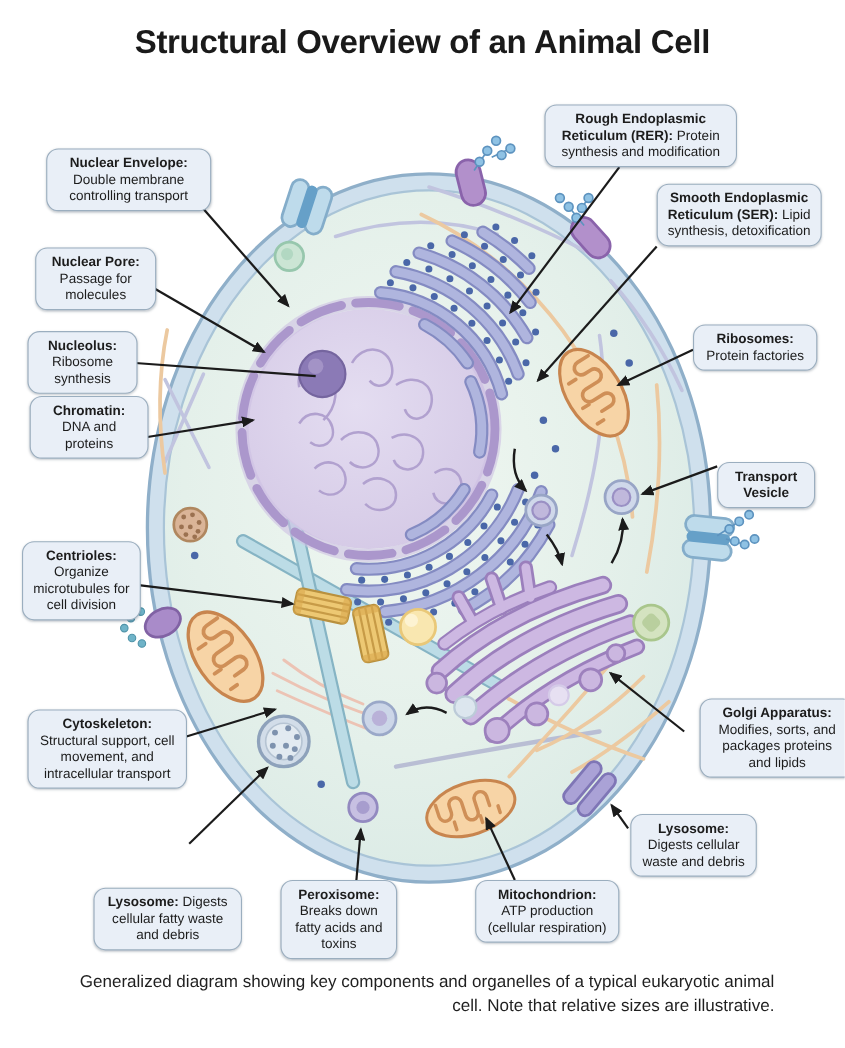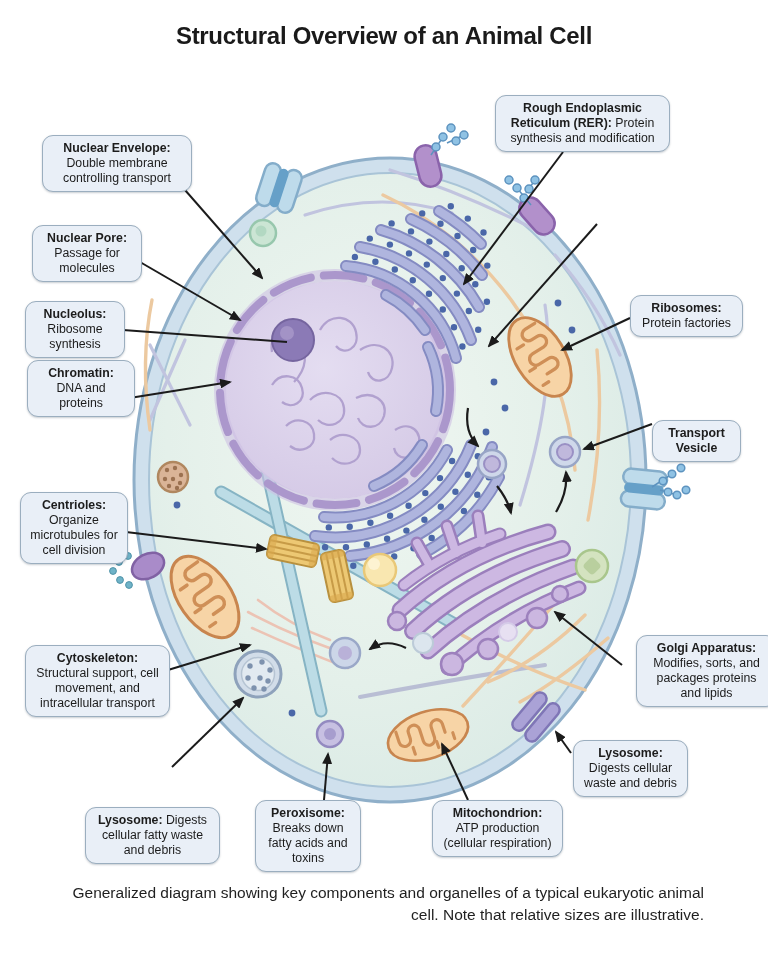--- a/index.html
+++ b/index.html
@@ -1,19 +1,19 @@
 <!DOCTYPE html>
 <html><head>
 <meta charset="utf-8">
 <style>
   html,body{margin:0;padding:0;background:#ffffff;}
   .page{position:relative;width:768px;height:953px;background:#ffffff;overflow:hidden;
         font-family:"Liberation Sans",sans-serif;}
   .title{position:absolute;top:22px;left:0;width:100%;text-align:center;margin:0;
-         font-size:24px;font-weight:600;color:#1a1a1a;letter-spacing:-.3px;}
+         font-size:30px;font-weight:600;color:#1a1a1a;letter-spacing:-.3px;}
   .caption{position:absolute;top:882px;left:50%;transform:translateX(-50%);width:640px;
            margin:0;text-align:right;font-size:15.5px;line-height:1.4;color:#1f1f1f;}
   .art{position:absolute;left:0;top:0;}
   .label{position:absolute;box-sizing:border-box;background:#e9eff7;border:1.5px solid #9baebf;
          border-radius:11px;padding:5px 9px;text-align:center;font-size:12.3px;line-height:1.22;
          color:#1c1c1c;box-shadow:0 1px 2px rgba(40,60,80,.25);}
   .label b{font-weight:700;}
   .label b::after{content:" ";}
   .dotguide{fill:none;stroke:none;}
 </style>
@@ -456,19 +456,22 @@
 </div>
 <div class="label" style="left:636px;top:635px;width:141px">
   <b>Golgi Apparatus:</b><span>Modifies, sorts, and packages proteins and lipids</span>
 </div>
 <div class="label" style="left:652px;top:420px;width:89px">
   <b>Transport Vesicle</b><span></span>
 </div>
 <div class="label" style="left:630px;top:295px;width:113px">
   <b>Ribosomes:</b><span>Protein factories</span>
 </div>
+<div class="label" style="left:597px;top:167px;width:150px">
+  <b>Smooth Endoplasmic Reticulum (SER):</b><span>Lipid synthesis, detoxification</span>
+</div>
 <div class="label" style="left:495px;top:95px;width:175px">
   <b>Rough Endoplasmic Reticulum (RER):</b><span>Protein synthesis and modification</span>
 </div>
 
 <p class="caption">Generalized diagram showing key components and organelles of a typical eukaryotic animal cell. Note that relative sizes are illustrative.</p>
 
 </div>
 
 </body></html>

